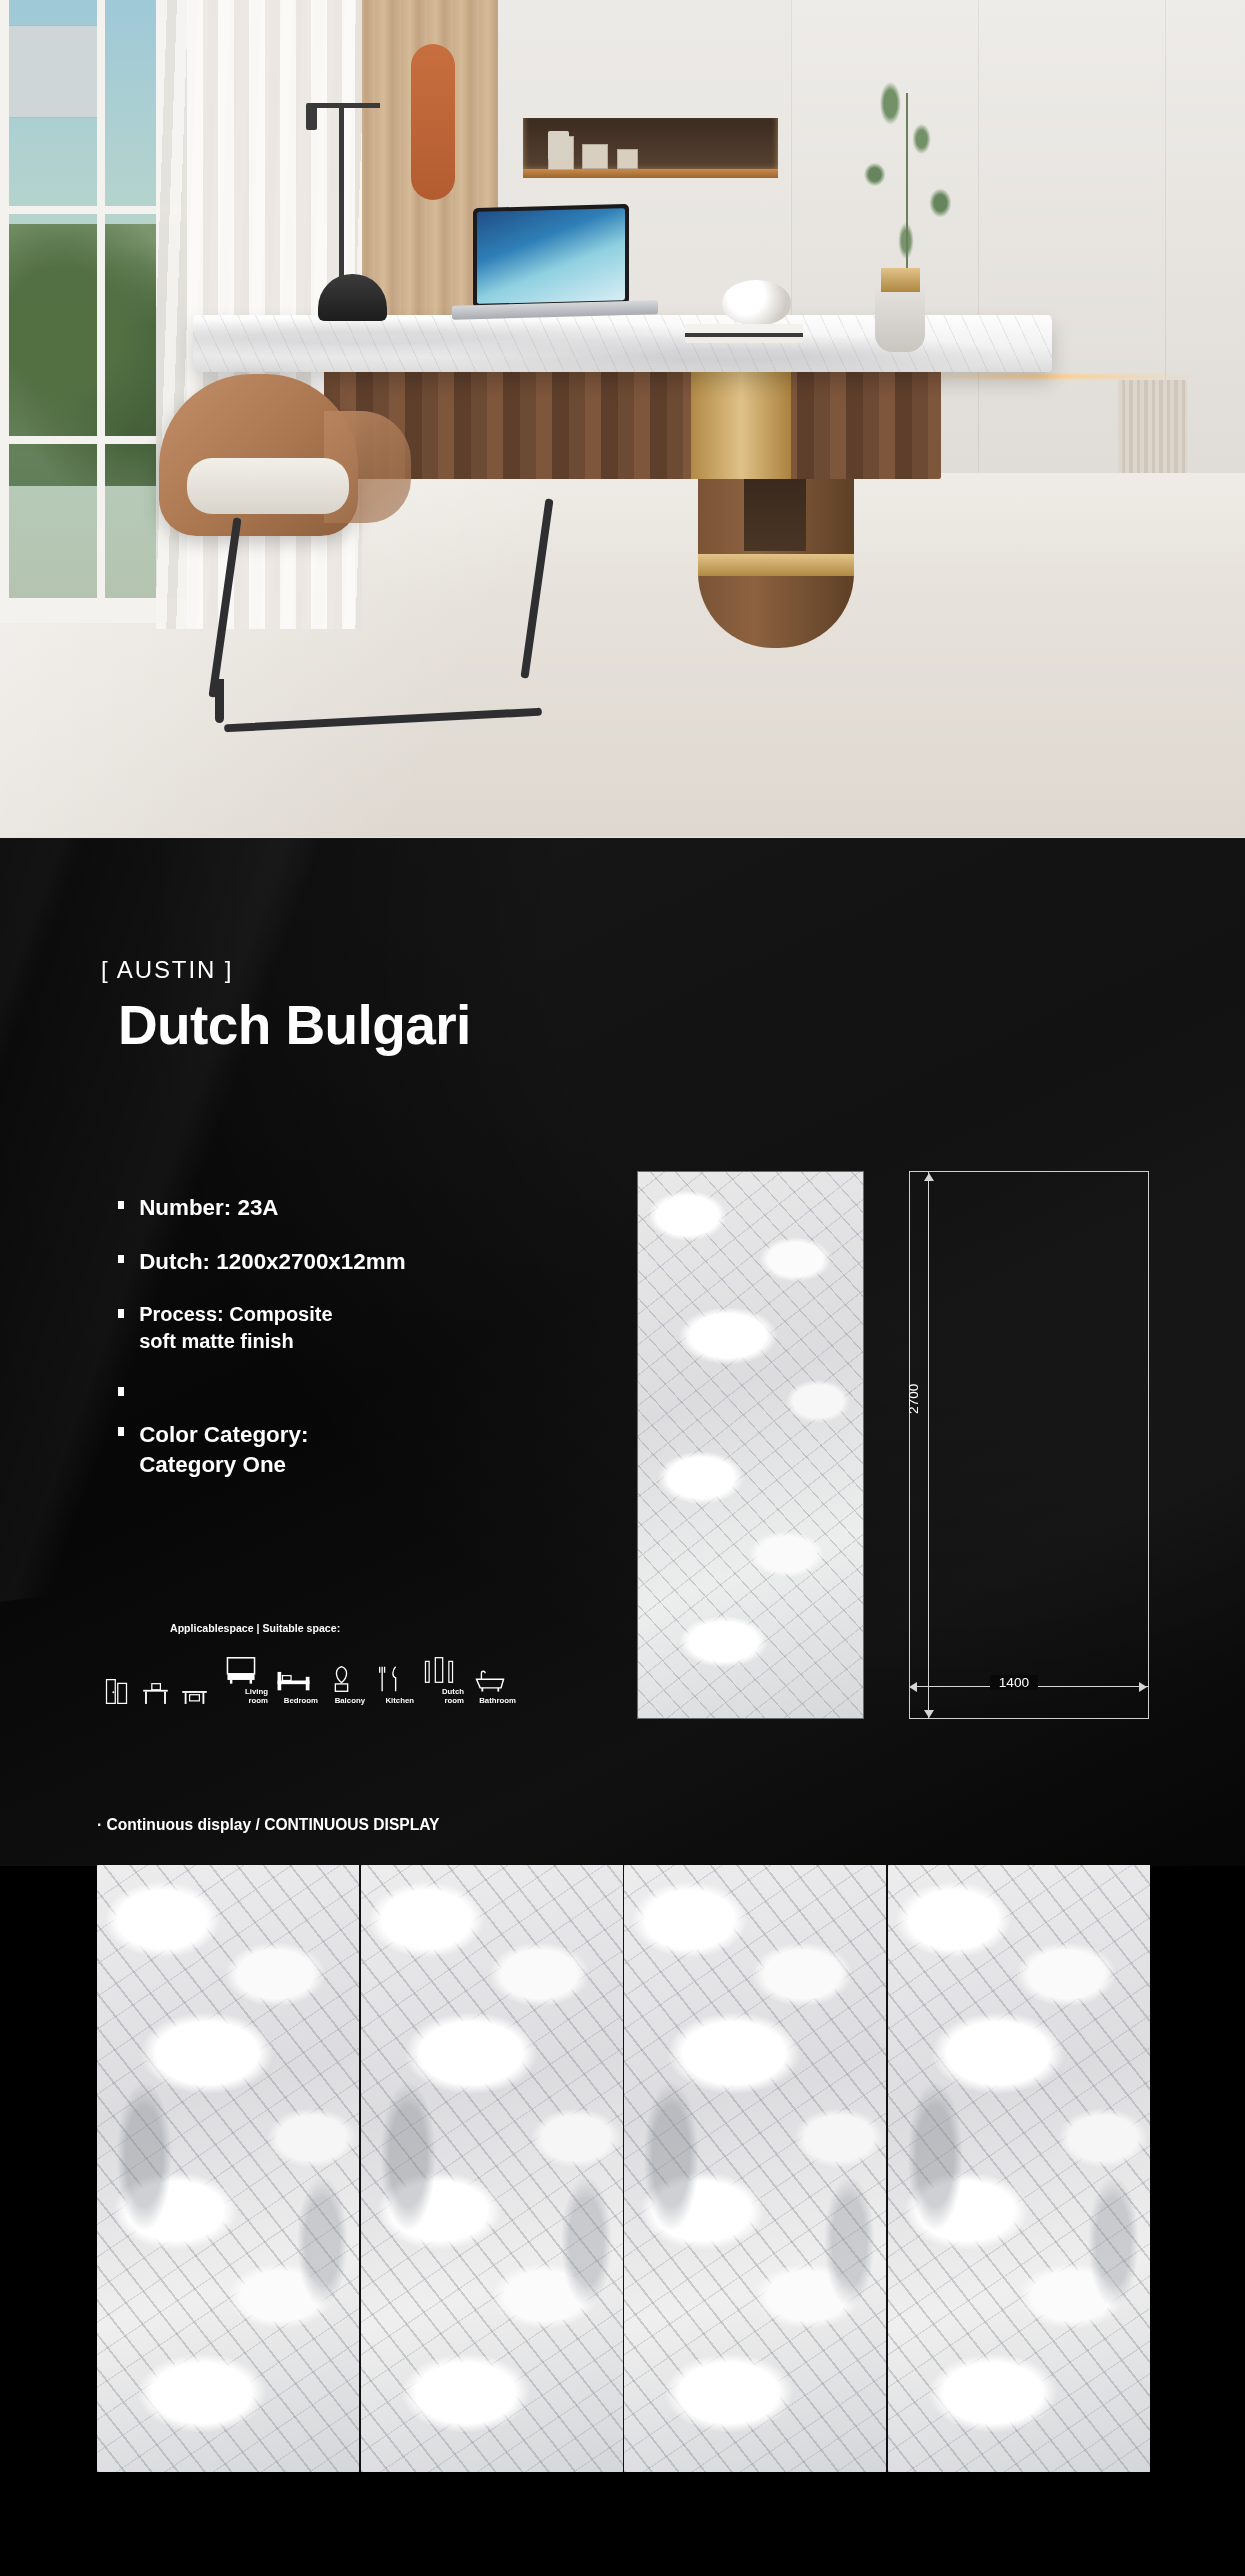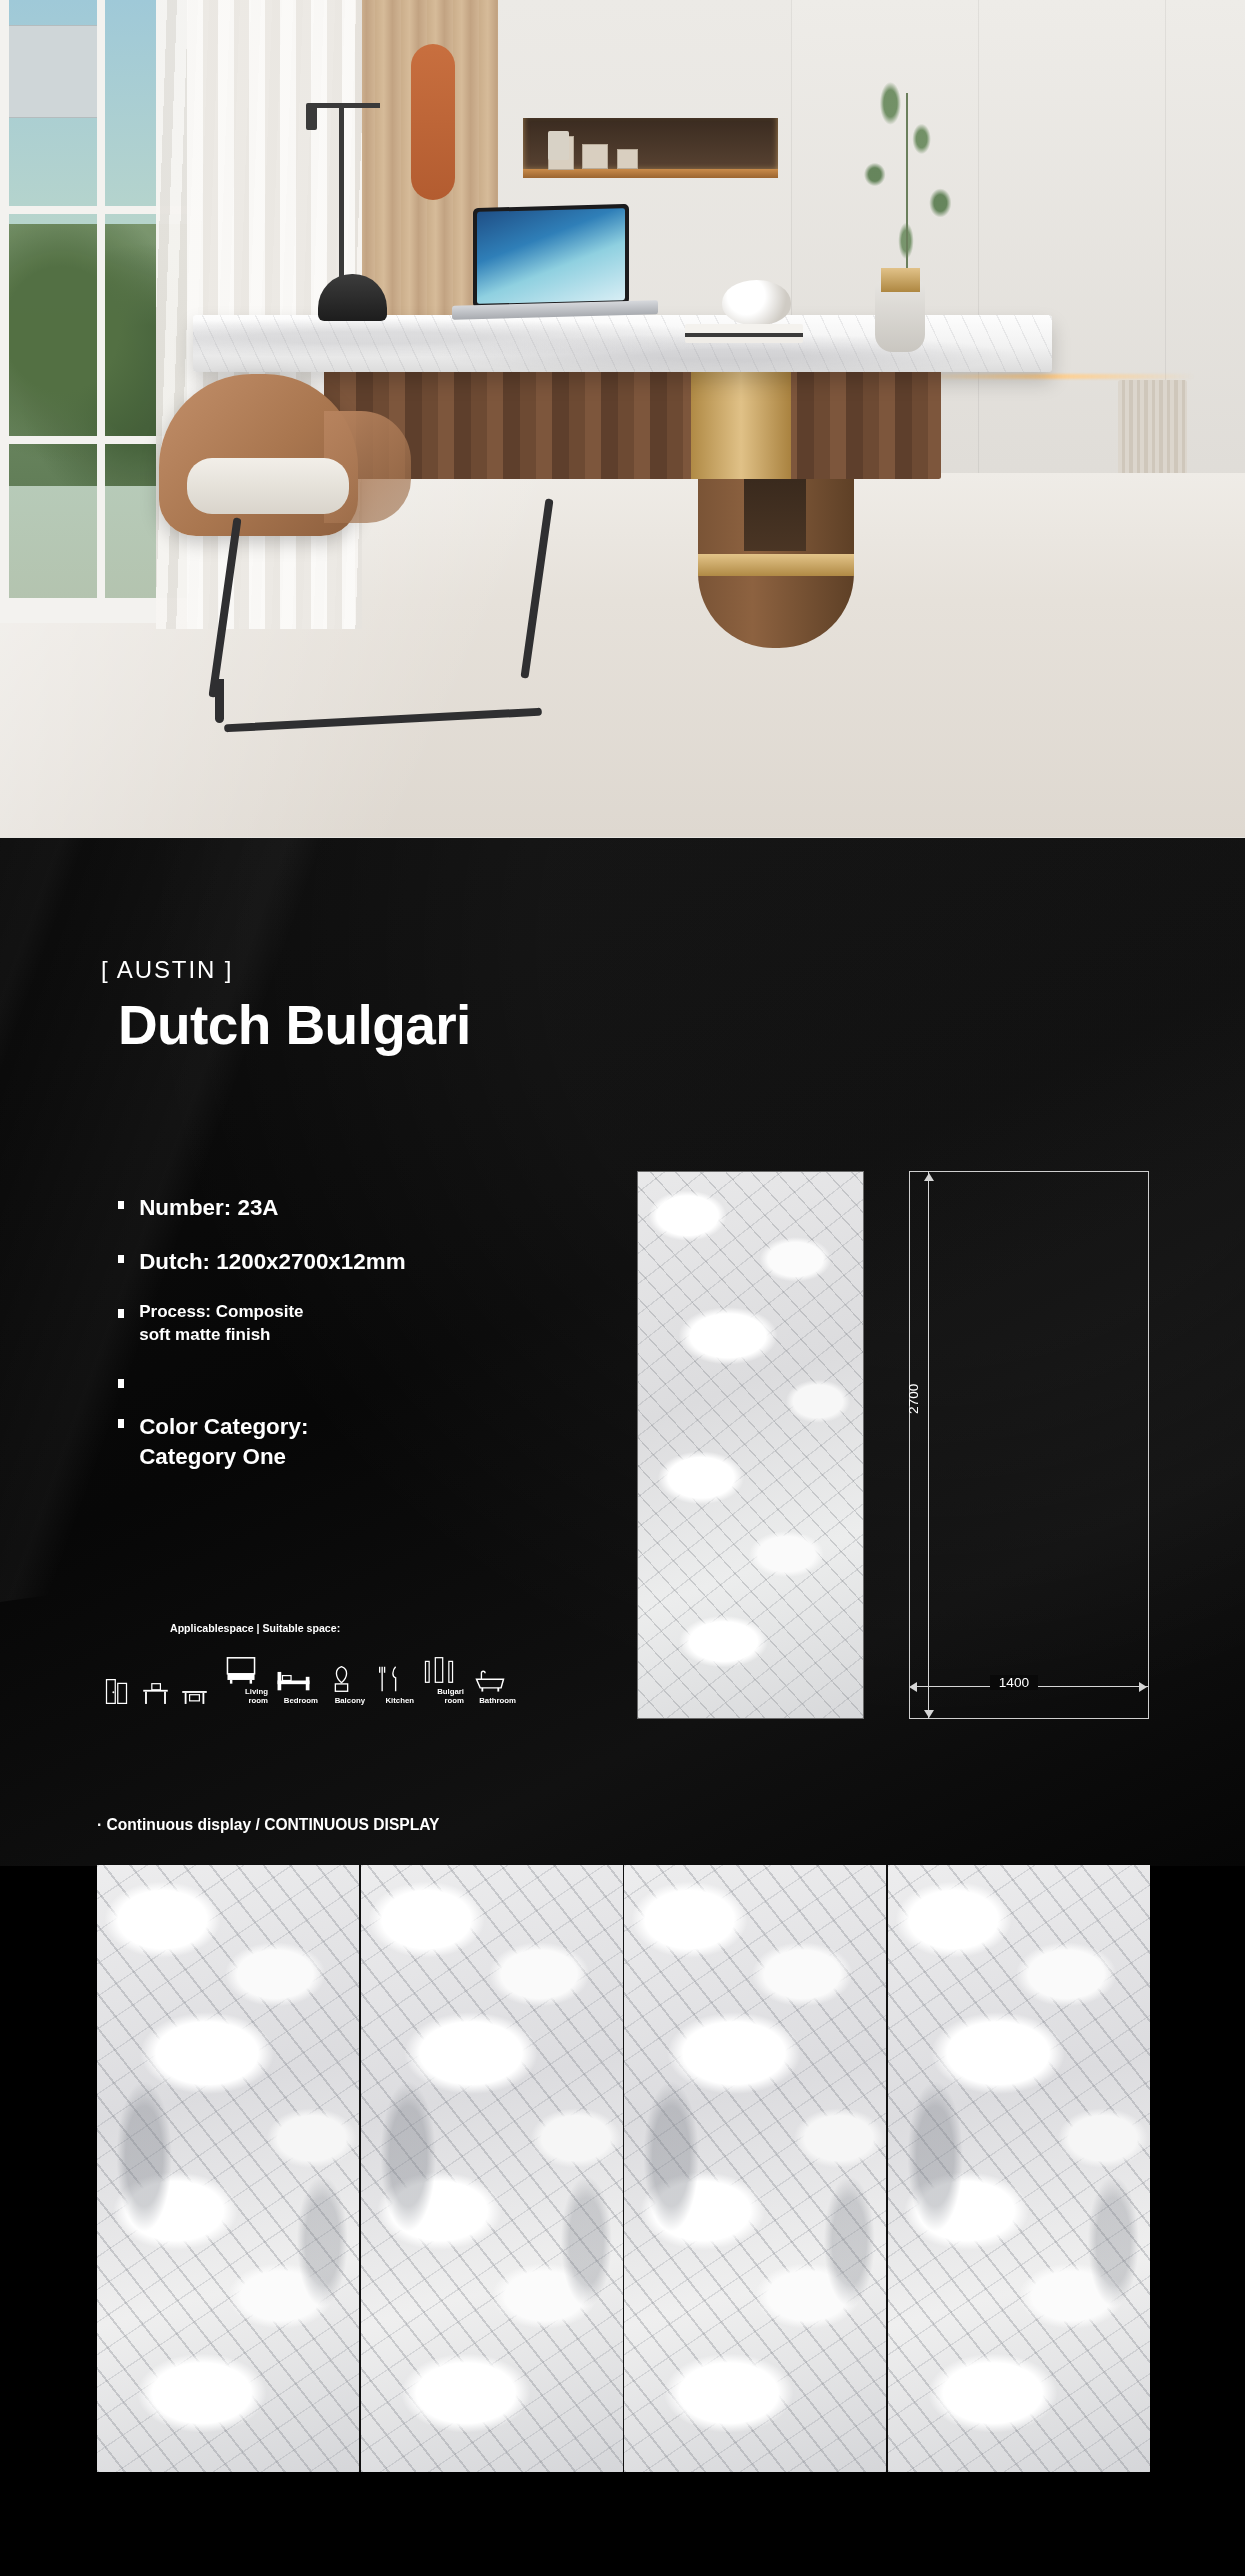--- a/index.html
+++ b/index.html
@@ -248,21 +248,21 @@
   .brand-title {
     position:absolute; left:118px; top:993px;
     color:#fff; font-size:55px; font-weight:bold; letter-spacing:-0.6px;
   }
 
   .spec-list { position:absolute; left:118px; top:1193px; width:473px; }
   .spec-item { display:flex; align-items:flex-start; margin-bottom:24px; }
   .spec-bullet {
     width:6.2px; height:8.7px; background:#fff; margin-right:15px; margin-top:7.5px; flex:none;
   }
-  .spec-text { color:#fff; font-size:17px; font-weight:bold; line-height:1.35; }
+  .spec-text { color:#fff; font-size:20px; font-weight:bold; line-height:1.35; }
   .spec-text.big { font-size:22.4px; }
 
   .applic-head {
     position:absolute; left:170px; top:1622px;
     color:#fff; font-size:10.6px; font-weight:bold;
   }
   .icon-row {
     position:absolute; left:97px; top:1650px; width:473px;
     display:flex; align-items:flex-end; gap:0px;
   }
@@ -523,21 +523,21 @@
       <div class="cap">Kitchen</div>
     </div>
     <div class="icon-cell" style="width:50px">
       <div class="glyph">
         <svg width="32" height="30" viewBox="0 0 52 48">
             <rect x="4" y="10" width="6" height="34" fill="none" stroke="#fff" stroke-width="2"></rect>
             <rect x="20" y="4" width="12" height="40" fill="none" stroke="#fff" stroke-width="2"></rect>
             <rect x="42" y="10" width="6" height="34" fill="none" stroke="#fff" stroke-width="2"></rect>
           </svg>
       </div>
-      <div class="cap" style="white-space:pre-line">Bulgari
+      <div class="cap" style="white-space:pre-line">Dutch
 room</div>
     </div>
     <div class="icon-cell" style="width:52px">
       <div class="glyph">
         <svg width="32" height="27" viewBox="0 0 52 44">
             <path d="M4 20 L48 20 L44 34 L10 34 Z" fill="none" stroke="#fff" stroke-width="2.4"></path>
             <path d="M12 20 L12 10 C12 6 18 6 18 10" stroke="#fff" stroke-width="2.2" fill="none"></path>
             <rect x="12" y="34" width="3" height="6" fill="#fff"></rect>
             <rect x="38" y="34" width="3" height="6" fill="#fff"></rect>
           </svg>

